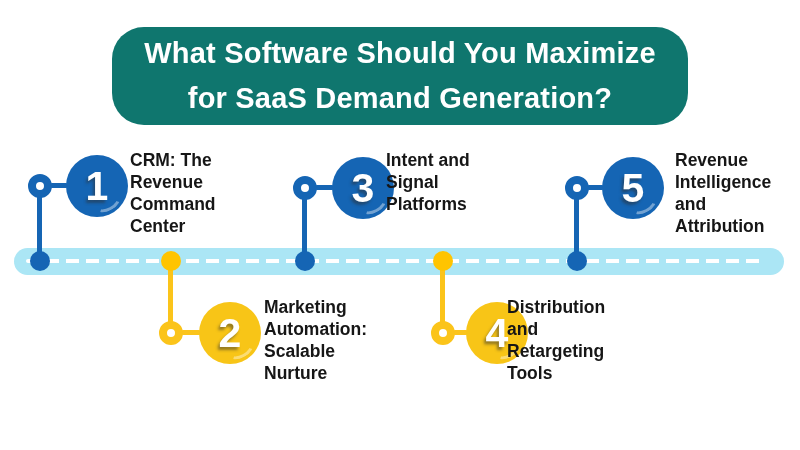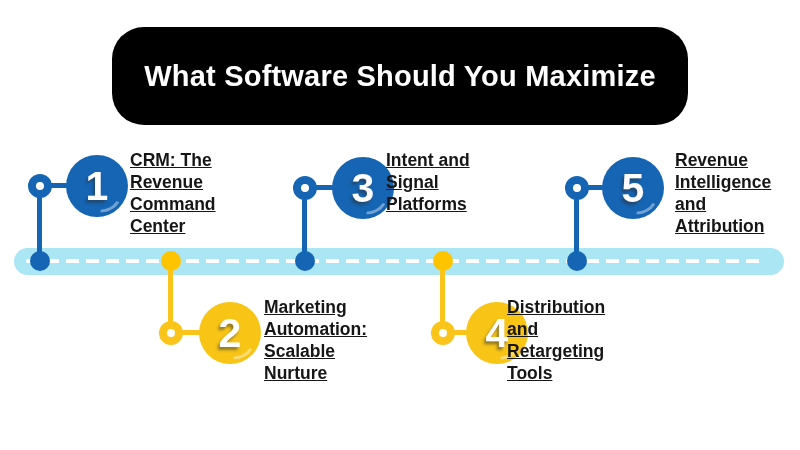--- a/index.html
+++ b/index.html
@@ -10,21 +10,21 @@
     position: relative;
     overflow: hidden;
   }
   .canvas { position: absolute; inset: 0; }
 
   
   .header {
     position: absolute;
     left: 112px; top: 27px;
     width: 576px; height: 98px;
-    background: #000000;
+    background: #0f766e;
     border-radius: 32px;
     color: #ffffff;
     display: flex; flex-direction: column;
     align-items: center; justify-content: center;
     text-align: center;
     font-weight: 700;
     font-size: 29px;
     line-height: 45px;
     letter-spacing: 0.2px;
   }
@@ -74,21 +74,20 @@
     transform: rotate(-28deg);
   }
   .label {
     position: absolute;
     font-weight: 700;
     font-size: 17.5px;
     line-height: 22px;
     color: #161616;
     white-space: pre-line;
     z-index: 5;
-    text-decoration: underline;
   }
 
   
   .blue  .vline, .blue  .hline { background: #1565b4; }
   .blue  .tdot { background: #1565b4; }
   .blue  .donut { border-color: #1565b4; }
   .blue  .bigcircle { background: #1565b4; }
   .yellow .vline, .yellow .hline { background: #fbc41a; }
   .yellow .tdot { background: #ffc400; }
   .yellow .donut { border-color: #fbc41a; }
@@ -134,20 +133,21 @@
   .i5 .tdot      { left: 567px; top: 251px; }
   .i5 .label     { left: 675px; top: 149px; width: 118px; }
 </style>
 </head>
 <body>
 
 <div class="canvas">
 
   <div class="header">
     <div>What Software Should You Maximize</div>
+    <div>for SaaS Demand Generation?</div>
   </div>
 
   <div class="bar"></div>
   <div class="dash"></div>
 
   <div class="item i1 blue">
     <div class="vline"></div>
     <div class="hline"></div>
     <div class="tdot"></div>
     <div class="donut"></div>

